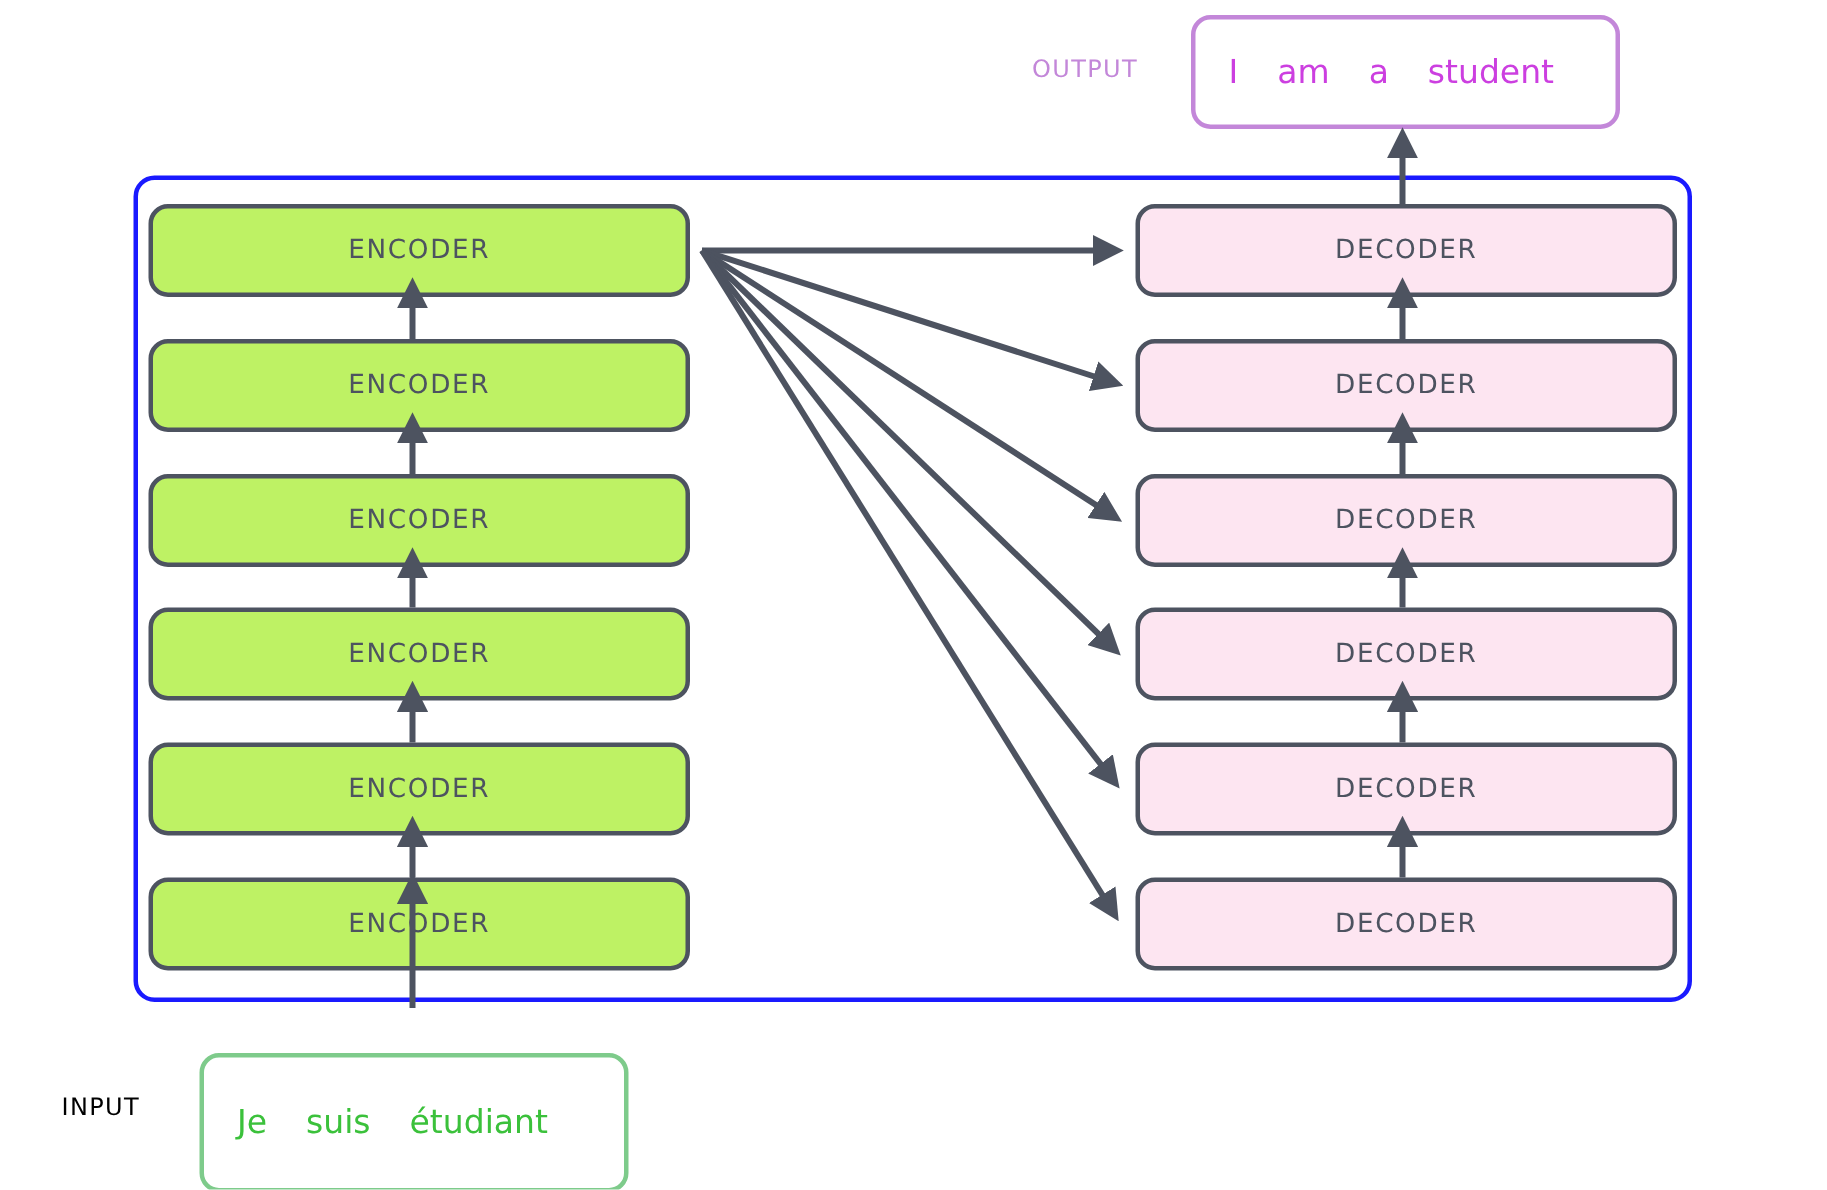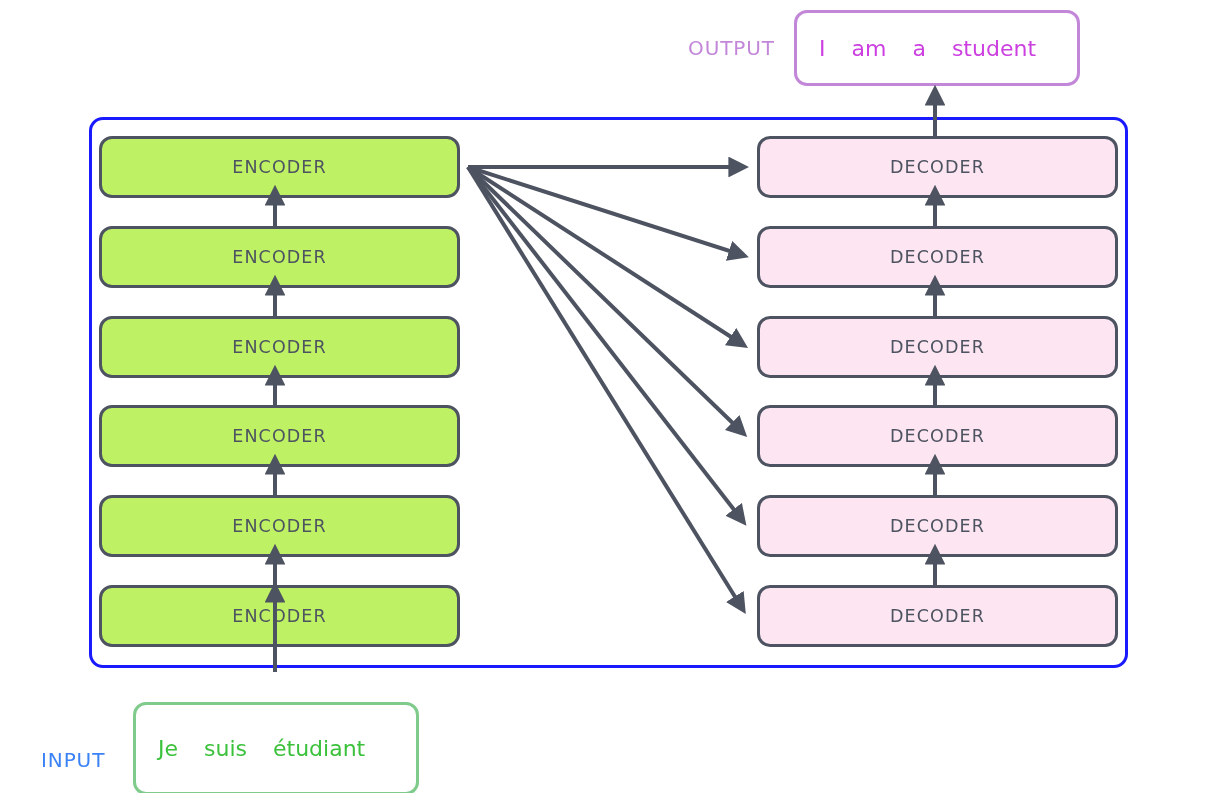--- a/index.html
+++ b/index.html
@@ -90,32 +90,32 @@
     color: #3bc13b;
     padding-left: 22px;
   }
   .token { display: inline-block; }
   #output-box .token { margin-right: 26px; }
   #input-box .token { margin-right: 26px; }
 
   
   .io-label {
     position: absolute;
-    font-size: 20px;
+    font-size: 16px;
     letter-spacing: 0.9px;
   }
   #output-label {
     left: 688px;
     top: 36px;
     color: #c387d9;
   }
   #input-label {
     left: 41px;
-    top: 748px;
-    color: #3b82f6;
+    top: 728px;
+    color: #000000;
   }
 
   
   #arrows {
     position: absolute;
     left: 0; top: 0;
     width: 1218px;
     height: 793px;
     pointer-events: none;
   }

